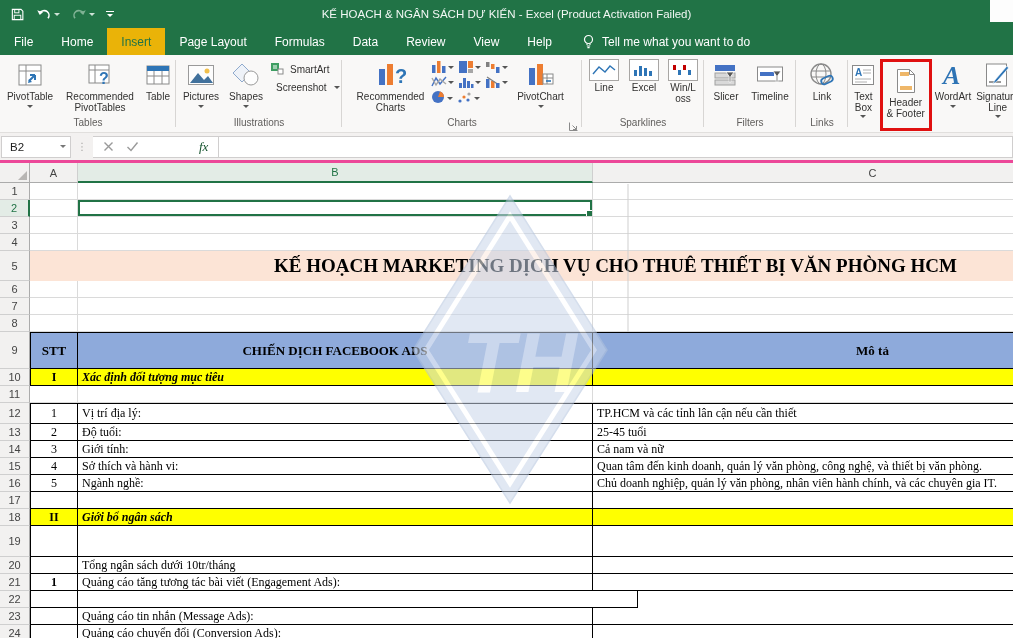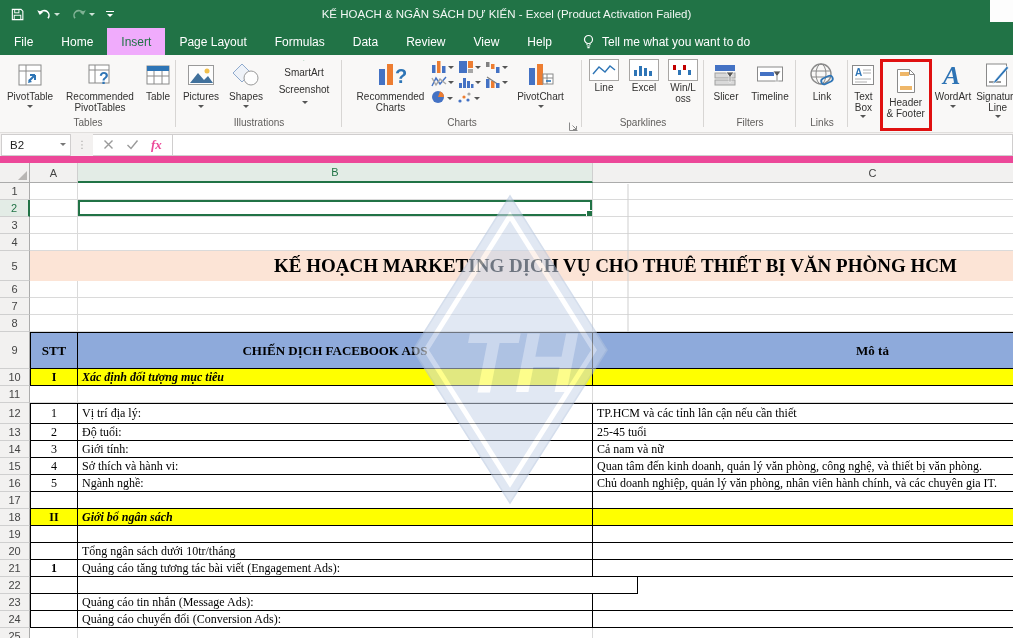--- a/index.html
+++ b/index.html
@@ -16,55 +16,55 @@
   .qat-custom .bar { width:8px; height:1.5px; background:#fff; margin-bottom:2px; }
   .qat-custom .mini-chev{ border-top-color:#fff; }
   #title-text { position:absolute; left:0; right:0; top:0; height:28px; display:flex;
     align-items:center; justify-content:center; font-size:11.5px; color:#f2f7f4; }
   #corner-box { position:absolute; right:0; top:0; width:23px; height:22px; background:#fdfdfd; }
 
   
   #menubar { position:absolute; top:28px; left:0; width:1013px; height:27px;
     background:#217346; display:flex; align-items:stretch; font-size:12px; color:#fff; }
   .mtab { display:flex; align-items:center; padding:0 14px; cursor:default; }
-  .mtab.active { background:#f0abfc; color:#217346; }
+  .mtab.active { background:#eab308; color:#217346; }
   #tellme { display:flex; align-items:center; gap:7px; margin-left:16px; color:#fff; }
 
   
   #ribbon { position:absolute; top:55px; left:0; width:1013px; height:78px;
     background:#f9f8f7; border-bottom:1px solid #e1dfdd; display:flex; }
   .rgroup { position:relative; height:100%; display:flex; flex-direction:column; flex:none; }
   .rgroup::after { content:""; position:absolute; right:0; top:5px; bottom:5px; width:1px; background:#d8d6d4; }
   .rbody { flex:1; display:flex; align-items:flex-start; justify-content:center; padding-top:3px; }
   .rlabel { height:16px; text-align:center; font-size:10px; color:#605e5c; line-height:14px; }
   .rbtn { display:flex; flex-direction:column; align-items:center; padding:1px 2px;
     font-size:10px; line-height:10.5px; color:#323130; text-align:center; }
   .rbtn .ricon { height:32px; display:flex; align-items:center; justify-content:center; margin-bottom:1px; }
   .chev { width:0; height:0; border-left:3px solid transparent; border-right:3px solid transparent;
     border-top:3px solid #555; margin:2px auto 0; }
-  .rsm { display:flex; align-items:center; gap:6px; height:18px; font-size:10px; color:#323130; padding:0 2px;flex-direction:column; }
+  .rsm { display:flex; align-items:center; gap:6px; height:18px; font-size:10px; color:#323130; padding:0 2px; }
   .rsm .chev { margin:0 0 0 1px; }
   .stack { display:flex; flex-direction:column; justify-content:flex-start; padding-top:2px; }
   .minigrid { display:flex; flex-direction:column; gap:2px; padding:2px 3px 0 3px; }
   .minirow { display:flex; gap:4px; }
   .minibtn { display:flex; align-items:center; gap:1px; }
   .spark .ricon { width:30px; height:22px; border:1px solid #a8a6a4; background:#fff;
     display:flex; align-items:center; justify-content:center; margin-bottom:2px; }
   .launcher { position:absolute; right:3px; bottom:3px; width:11px; height:11px; }
   .redframe { border:3px solid #e01010; height:72px; margin-top:1px; display:flex; align-items:flex-start; padding:2px 1px 0; }
 
   
   #fbar { position:absolute; top:133px; left:0; width:1013px; height:30px;
-    background:#f3f1f0; border-bottom:7px solid #ec4899; display:flex; align-items:center; }
+    background:#f3f1f0; border-bottom:3px solid #ec4899; display:flex; align-items:center; }
   #namebox { width:70px; height:22px; background:#fff; border:1px solid #d0cece; margin-left:1px;
     display:flex; align-items:center; font-size:11.5px; color:#222; padding:0 4px 0 8px; }
   #namebox .nb-text { flex:1; }
   .vdots { color:#a7a5a3; font-size:10px; letter-spacing:0; margin:0 6px; }
   #fbtns { display:flex; align-items:center; gap:12px; padding:0 10px; height:22px; background:#fff; border:1px solid #d0cece; border-left:none; }
-  .fx { font-family:"Liberation Serif", serif; font-style:italic; font-weight:bold; font-size:13px; color:#ec4899; }
+  .fx { font-family:"Liberation Serif", serif; font-style:italic; font-weight:normal; font-size:13px; color:#14532d;margin-left:48px; }
   #finput { flex:1; height:22px; background:#fff; border:1px solid #d0cece; border-left:none; margin-right:0; font-size:12px; padding:0 6px; color:#000; }
 
   
   #sheet { position:absolute; top:163px; left:0; width:1013px; height:475px; overflow:hidden;
     font-family:"Liberation Serif", serif; background:#fff; }
   #colhdr { display:flex; height:20px; }
   .ch { background:#f2f1f0; border-right:1px solid #cfcfcf; border-bottom:1px solid #ababab;
     color:#444; font-family:"Liberation Sans",sans-serif; font-size:11px;
     display:flex; align-items:center; justify-content:center; flex:none; }
   .ch.hl { background:#e3ece6; border-bottom:2px solid #217346; color:#217346; }
@@ -602,21 +602,21 @@
         <div class="cell blk bl ctr" style="width: 48px;"></div>
         <div class="cell blk" style="width: 515px;"></div>
         <div class="cell blk" style="width: 560px;"></div>
       </div>
       <div class="grow" style="height: 17px;">
         <div class="rowhdr">18</div>
         <div class="cell blk bl yel ctr bold" style="width: 48px;">II</div>
         <div class="cell blk yel bi" style="width: 515px;">Giới bổ ngân sách</div>
         <div class="cell blk yel" style="width: 560px;"></div>
       </div>
-      <div class="grow" style="height: 17px;">
+      <div class="grow" style="height: 31px;">
         <div class="rowhdr">19</div>
         <div class="cell blk bl ctr" style="width: 48px;"></div>
         <div class="cell blk" style="width: 515px;"></div>
         <div class="cell blk" style="width: 560px;"></div>
       </div>
       <div class="grow" style="height: 17px;">
         <div class="rowhdr">20</div>
         <div class="cell blk bl ctr" style="width: 48px;"></div>
         <div class="cell blk" style="width: 515px;">Tổng ngân sách dưới 10tr/tháng</div>
         <div class="cell blk" style="width: 560px;"></div>

